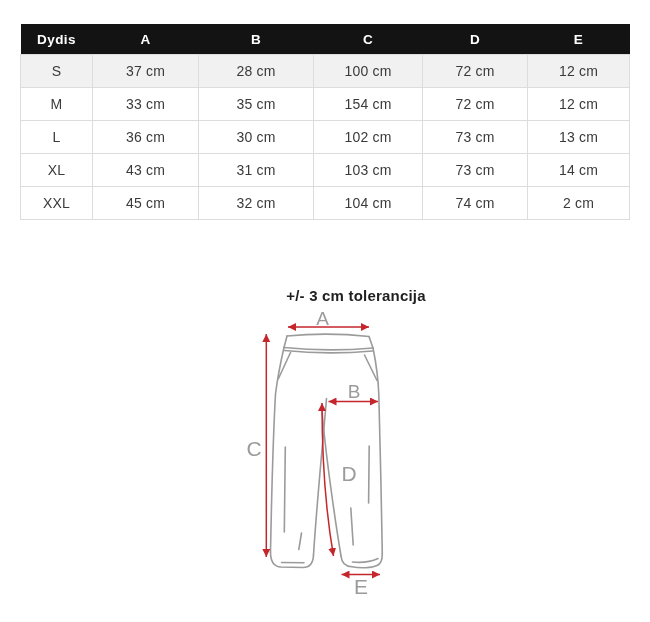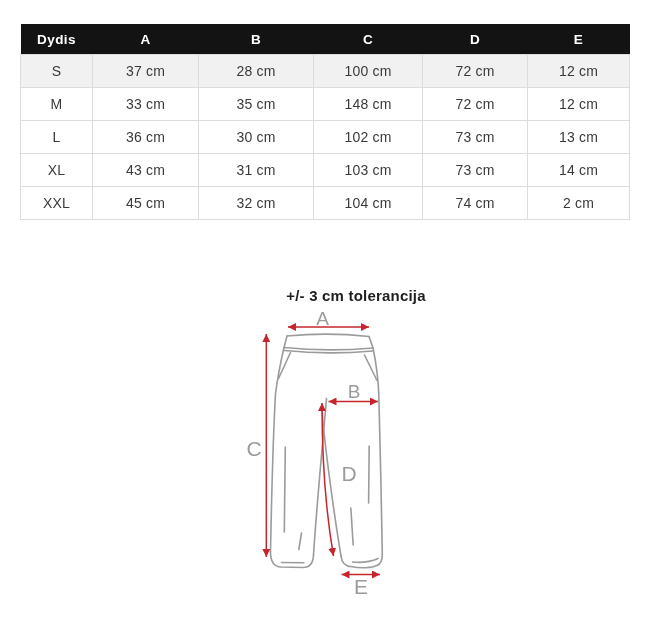--- a/index.html
+++ b/index.html
@@ -105,21 +105,21 @@
         <td>37 cm</td>
         <td>28 cm</td>
         <td>100 cm</td>
         <td>72 cm</td>
         <td>12 cm</td>
       </tr>
       <tr>
         <td>M</td>
         <td>33 cm</td>
         <td>35 cm</td>
-        <td>148 cm</td>
+        <td>154 cm</td>
         <td>72 cm</td>
         <td>12 cm</td>
       </tr>
       <tr>
         <td>L</td>
         <td>36 cm</td>
         <td>30 cm</td>
         <td>102 cm</td>
         <td>73 cm</td>
         <td>13 cm</td>

